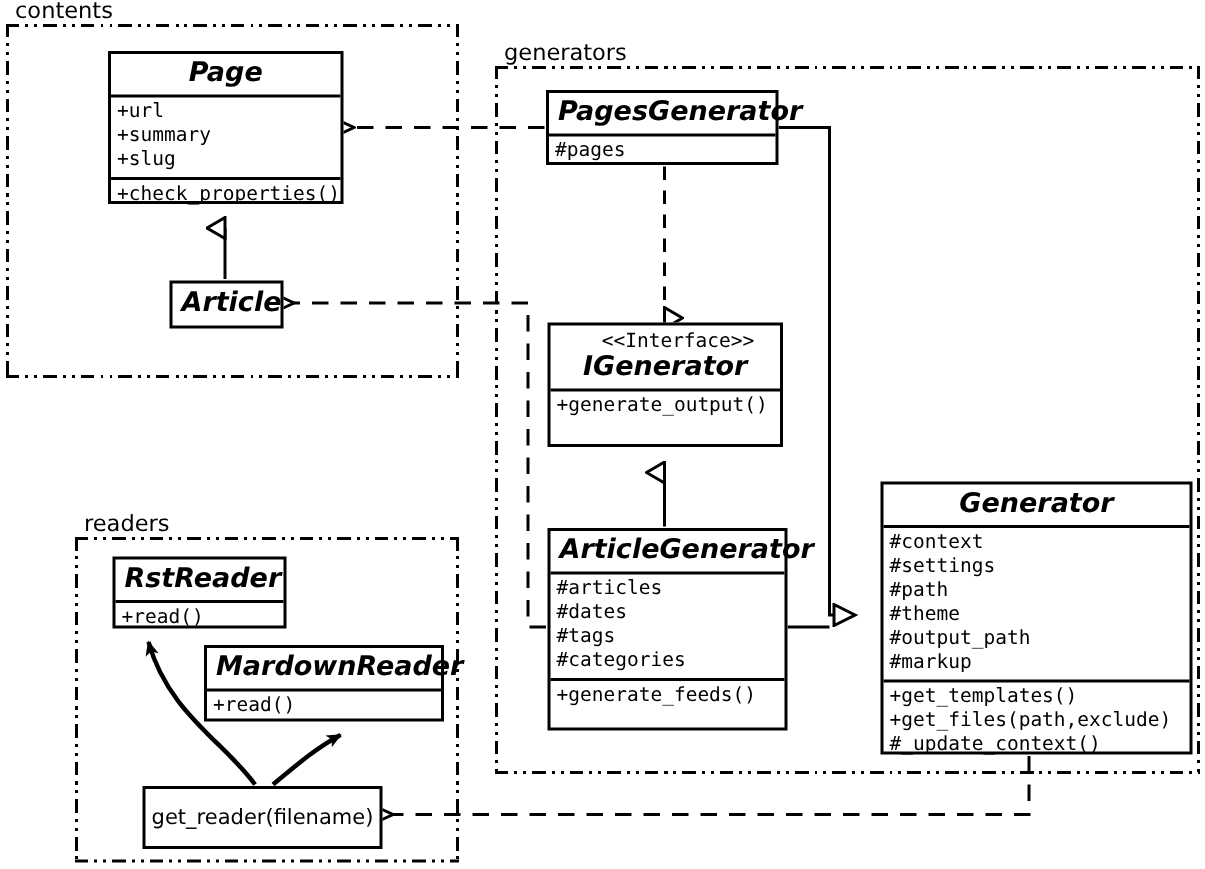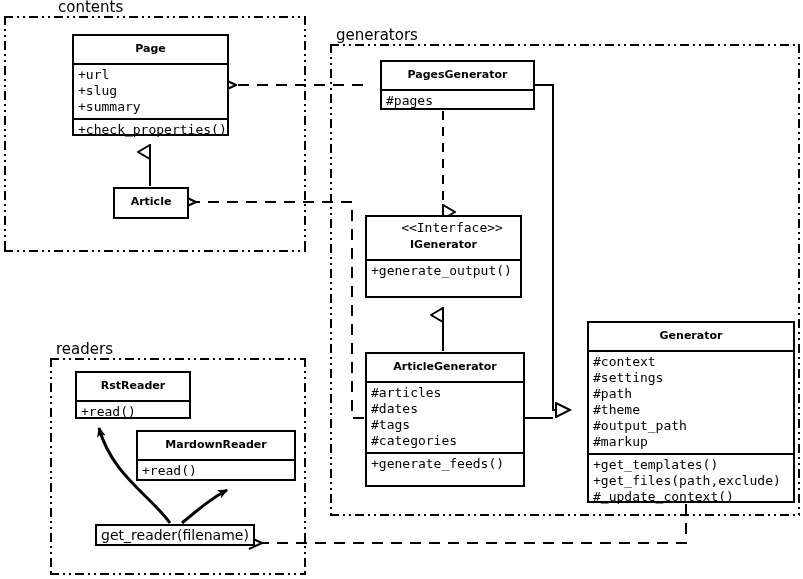--- a/index.html
+++ b/index.html
@@ -37,25 +37,26 @@
   
   .cls {
     position: absolute;
     box-sizing: border-box;
     border: 2px solid #000;
     background: #ffffff;
   }
   .cls .title {
     text-align: center;
     font-weight: bold;
-    font-size: 11px;
+    font-size: 18px;
     line-height: 18px;
     padding: 4px 6px 5px 6px;
     color: #000;
     white-space: nowrap;
+    font-style: italic;
   }
   .cls .stereo {
     text-align: center;
     font-weight: normal;
     font-size: 13px;
     line-height: 16px;
     padding: 3px 6px 0 23px;
     color: #000;
     font-family: "DejaVu Sans Mono", monospace;
   }
@@ -158,44 +159,44 @@
       <path d="M 170 523 C 150 495, 112 475, 99 428" fill="none" stroke="#000" stroke-width="3" marker-end="url(#solidArrow)"></path>
     </g>
 
     
     <g>
       <path d="M 182 523 C 200 508, 212 498, 227 490" fill="none" stroke="#000" stroke-width="3" marker-end="url(#solidArrow)"></path>
     </g>
   </svg>
 
   <div class="pkg-border" id="pkg-contents" style="left: 4px; top: 16px; width: 302px; height: 236px;"></div>
-  <div class="pkg-label" id="pkglbl-contents" style="left: 8px; top: -1px; margin-left: 48px;">contents</div>
+  <div class="pkg-label" id="pkglbl-contents" style="left: 8px; top: -1px;">contents</div>
 
   <div class="pkg-border" id="pkg-generators" style="left: 330px; top: 44px; width: 470px; height: 472px;"></div>
   <div class="pkg-label" id="pkglbl-generators" style="left: 334px; top: 27px;">generators</div>
 
   <div class="pkg-border" id="pkg-readers" style="left: 50px; top: 358px; width: 256px; height: 217px;"></div>
   <div class="pkg-label" id="pkglbl-readers" style="left: 54px; top: 341px; text-align: center;">readers</div>
 
   <div id="class-layer">
       <div class="cls" style="left: 72px; top: 34px; width: 157px; height: 102px;">
         <div class="title">Page</div>
         <div class="compart sep">
           <div class="member">+url</div>
+          <div class="member">+summary</div>
           <div class="member">+slug</div>
-          <div class="member">+summary</div>
         </div>
         <div class="compart sep">
           <div class="member">+check_properties()</div>
         </div>
       </div>
       <div class="cls" style="left: 113px; top: 187px; width: 76px; height: 32px;">
         <div class="title">Article</div>
       </div>
-      <div class="cls" style="left: 364px; top: 60px; width: 155px; height: 50px; margin-left: 16px;">
+      <div class="cls" style="left: 364px; top: 60px; width: 155px; height: 50px;">
         <div class="title">PagesGenerator</div>
         <div class="compart sep">
           <div class="member">#pages</div>
         </div>
       </div>
       <div class="cls" style="left: 365px; top: 215px; width: 157px; height: 83px;">
         <div class="stereo">&lt;&lt;Interface&gt;&gt;</div>
         <div class="title" style="padding-top: 0px;">IGenerator</div>
         <div class="compart sep">
           <div class="member">+generate_output()</div>
@@ -237,18 +238,18 @@
       </div>
       <div class="cls" style="left: 136px; top: 430px; width: 160px; height: 51px;">
         <div class="title">MardownReader</div>
         <div class="compart sep">
           <div class="member">+read()</div>
         </div>
       </div>
     </div>
 
   <div id="function-layer">
-      <div class="plain-box" style="left: 95px; top: 524px; width: 160px; height: 22px;">
+      <div class="plain-box" style="left: 95px; top: 524px; width: 160px; height: 42px;">
         <span class="lbl">get_reader(filename)</span>
       </div>
     </div>
 
 </div>
 
 </body></html>

